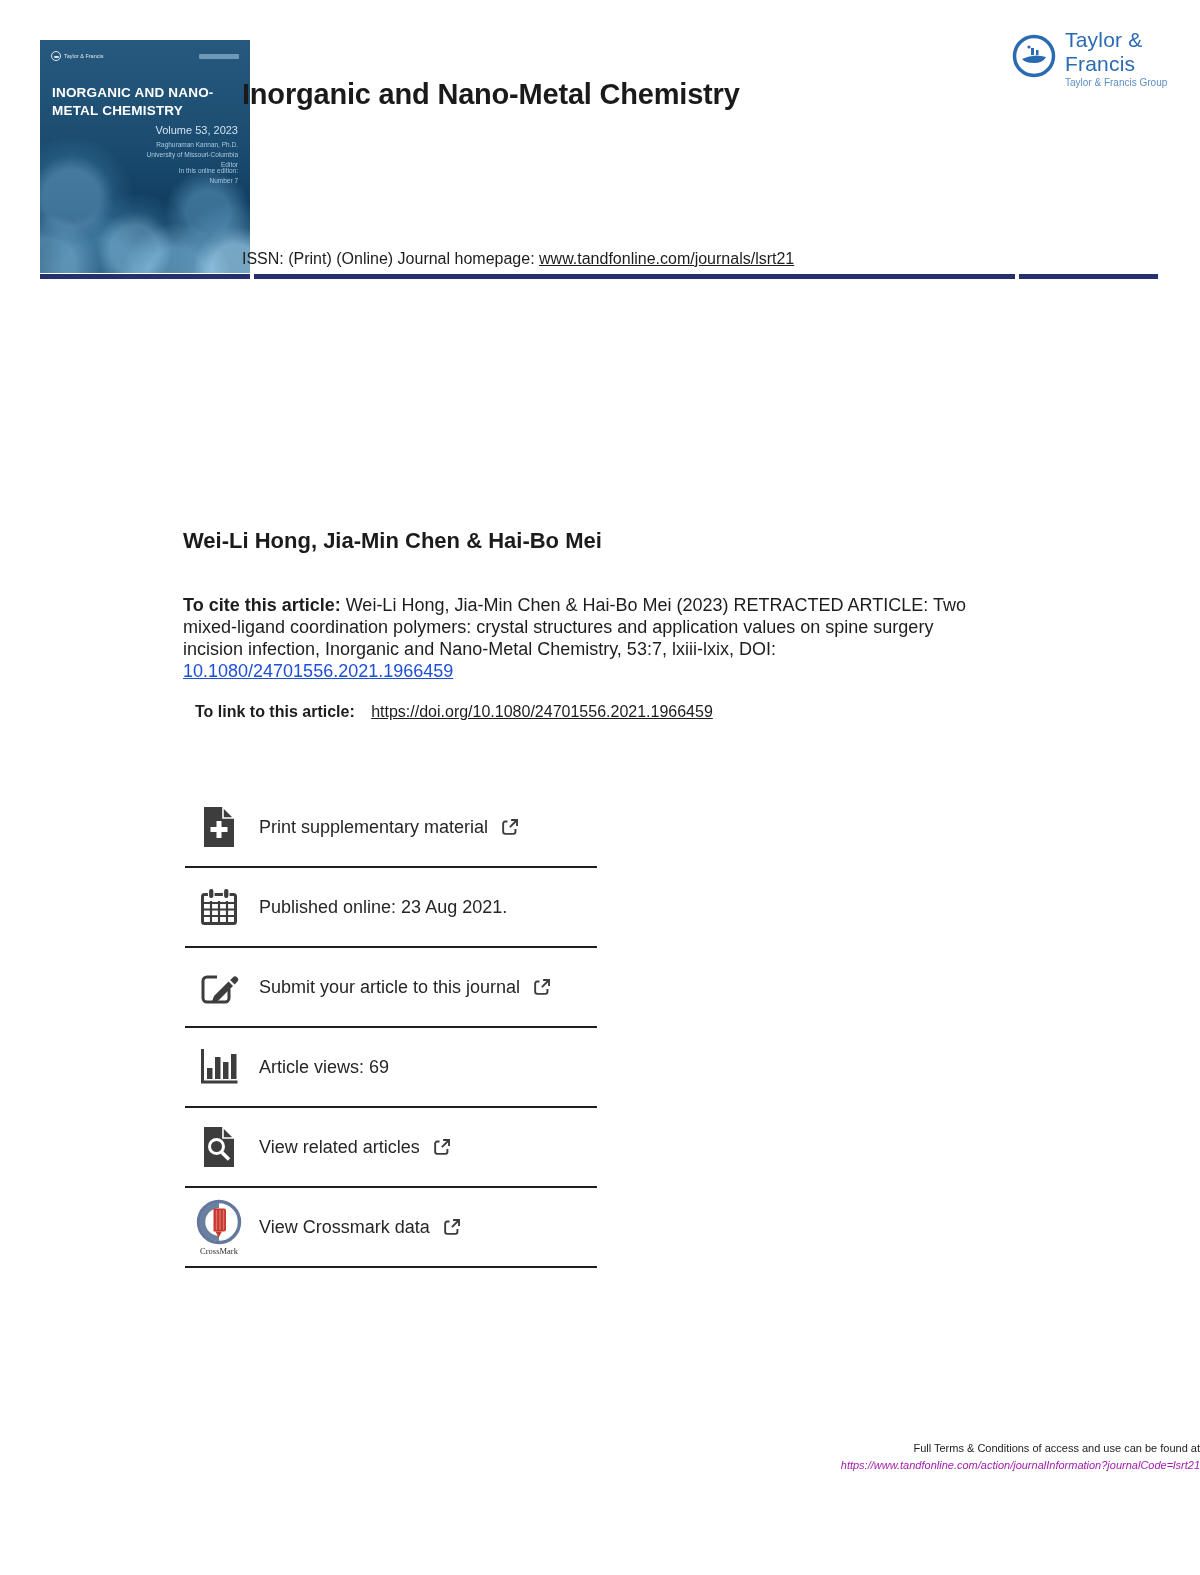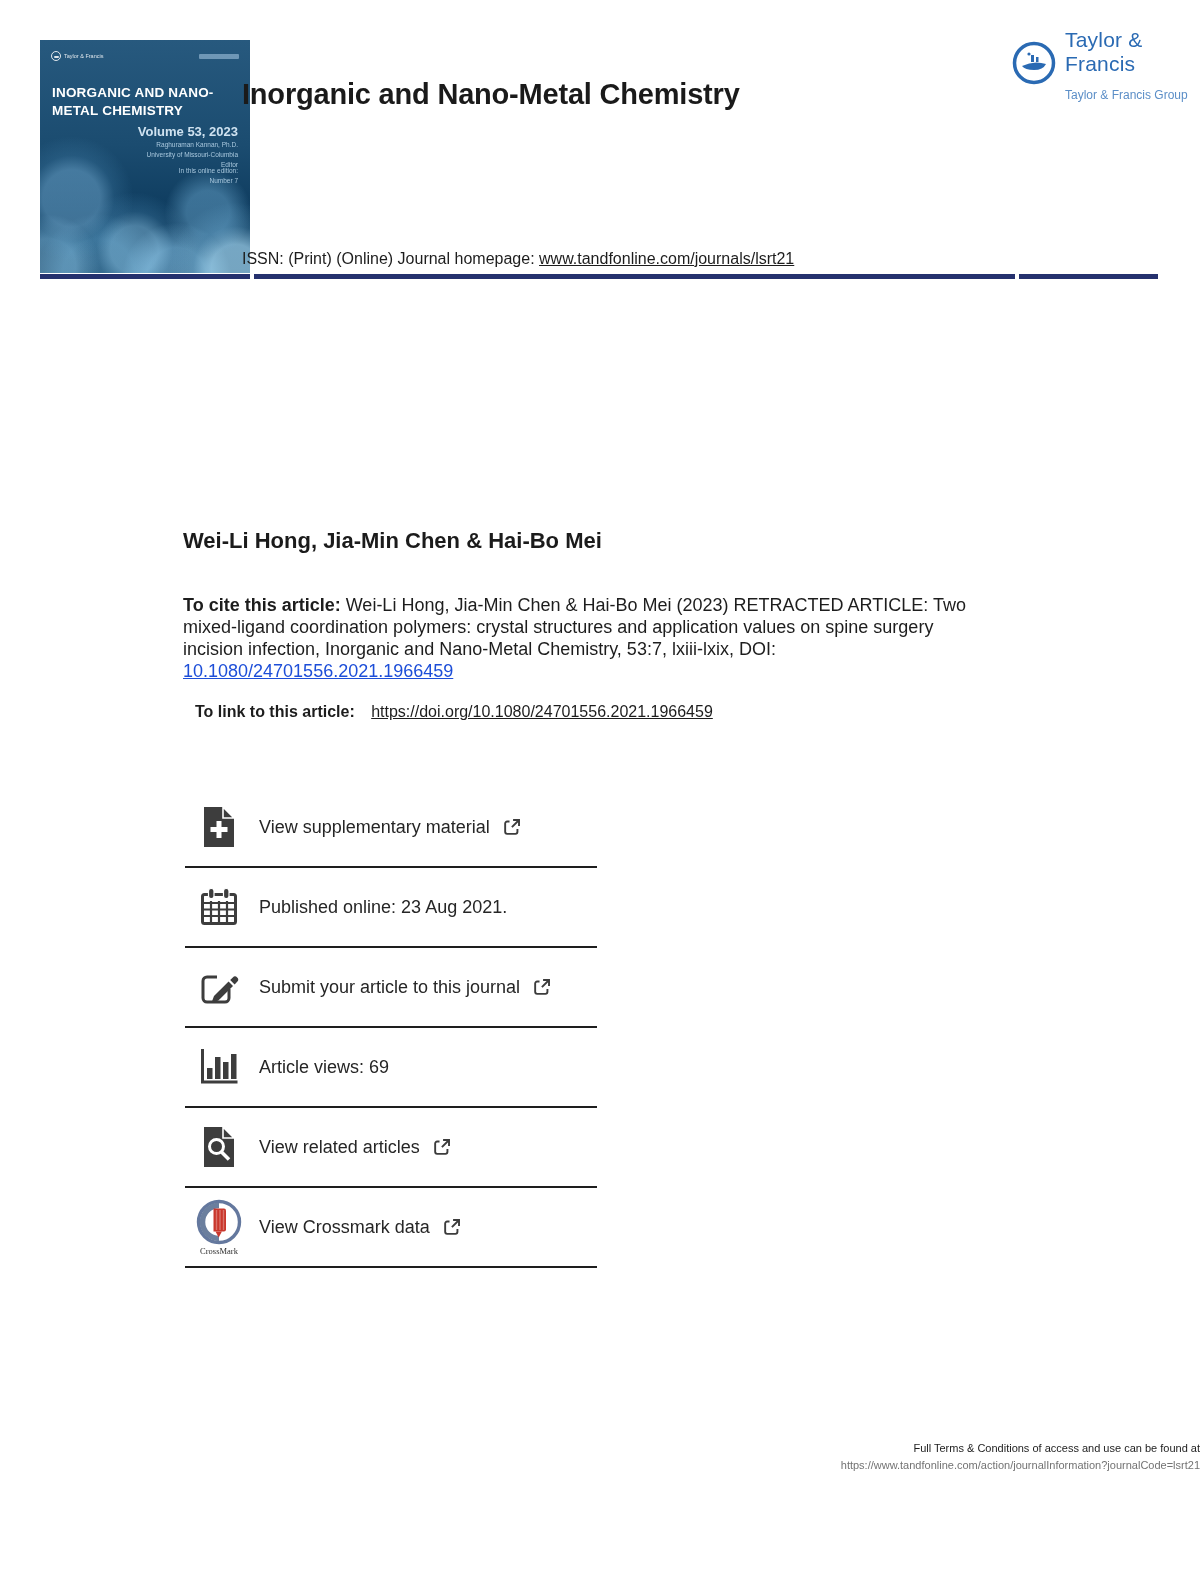--- a/index.html
+++ b/index.html
@@ -21,28 +21,28 @@
       linear-gradient(180deg, #27597e 0%, #1b4c70 45%, #0f3d60 72%, #092f4d 100%);
     color: #fff;
   }
   .cover-top { position: absolute; left: 11px; right: 11px; top: 11px; display: flex; justify-content: space-between; align-items: flex-start; }
   .cover-logo { display: flex; align-items: center; gap: 3px; }
   .cover-logo-circle { width: 10px; height: 10px; border: 1px solid rgba(255,255,255,.85); border-radius: 50%; display: inline-block; position: relative; }
   .cover-logo-circle::after { content: ""; position: absolute; left: 2px; top: 4px; width: 5px; height: 2px; background: rgba(255,255,255,.85); border-radius: 1px; }
   .cover-logo-text { font-size: 5.5px; line-height: 1.2; color: rgba(255,255,255,.85); width: 46px; }
   .cover-issn-chip { width: 40px; height: 5px; background: rgba(185,215,240,.5); border-radius: 1px; margin-top: 3px; }
   .cover-title { position: absolute; left: 12px; top: 44px; width: 165px; font-size: 13.5px; font-weight: 700; letter-spacing: .2px; line-height: 1.3; color: #ffffff; }
-  .cover-volume { position: absolute; right: 12px; top: 84px; font-size: 13px; color: #cfe2f0; text-align: center; font-weight: bold; }
+  .cover-volume { position: absolute; right: 12px; top: 84px; font-size: 11px; color: #cfe2f0; text-align: center; }
   .cover-editor { position: absolute; right: 12px; top: 100px; font-size: 6.5px; line-height: 1.55; color: #a9c8de; text-align: right; }
   .cover-edition { position: absolute; right: 12px; top: 126px; font-size: 6.5px; line-height: 1.55; color: #a9c8de; text-align: right; }
 
   
   .tf-logo { position: absolute; left: 1012px; top: 28px; display: flex; align-items: center; gap: 9px; }
   .tf-logo-text .tf-name { font-size: 21px; color: #2a6ab3; letter-spacing: .2px; }
-  .tf-logo-text .tf-group { font-size: 12px; color: #5b8ec7; margin-top: 12px; }
+  .tf-logo-text .tf-group { font-size: 10px; color: #5b8ec7; margin-top: 1px; }
 
   
   .journal-title { position: absolute; left: 242px; top: 78px; font-size: 29px; font-weight: 700; color: #1a1a1a; letter-spacing: -.2px; }
   .issn-line { position: absolute; left: 242px; top: 250px; font-size: 16px; color: #1d1d1d; }
   .issn-line a { color: #1d1d1d; text-decoration: underline; }
 
   
   .rule { position: absolute; top: 274px; height: 5px; background: #25316e; }
   .rule.seg1 { left: 40px; width: 210px; }
   .rule.seg2 { left: 254px; width: 761px; }
@@ -61,21 +61,21 @@
   
   .actions { position: absolute; left: 185px; top: 788px; width: 412px; }
   .action-row { height: 80px; border-bottom: 2px solid #1e1e1e; display: flex; align-items: center; gap: 16px; padding-left: 10px; }
   .action-icon { width: 48px; display: flex; flex-direction: column; align-items: center; justify-content: flex-start; flex: 0 0 48px; }
   .action-label { font-size: 18px; color: #262626; }
   .ext-icon { display: inline-flex; margin-left: -4px; }
   .cm-caption { font-size: 8.5px; font-family: "Liberation Serif", serif; color: #2c2c2c; margin-top: 1px; }
 
   
   .footer { position: absolute; left: 0; top: 1440px; width: 100%; text-align: right; font-size: 11px; line-height: 1.5; color: #1d1d1d; }
-  .footer a { color: #737373; text-decoration: none; }
+  .footer a { color: #a21caf; text-decoration: none; font-style: italic; }
 </style>
 </head>
 <body>
 
 <div class="page">
 
   <div class="cover">
     <div class="cover-top">
       <span class="cover-logo">
         <span class="cover-logo-circle"></span>
@@ -139,21 +139,21 @@
 
     <div class="action-row">
       <span class="action-icon">
         <svg width="38" height="42" viewBox="0 0 38 42">
           <path d="M4 1 h19 l11 11 v29 h-30 z" fill="#3d3d3d"></path>
           <path d="M23 1 l11 11 h-11 z" fill="#3d3d3d" stroke="#ffffff" stroke-width="1.6"></path>
           <rect x="16.5" y="15" width="5" height="17" fill="#ffffff"></rect>
           <rect x="10.5" y="21" width="17" height="5" fill="#ffffff"></rect>
         </svg>
       </span>
-      <span class="action-label">View supplementary material</span>
+      <span class="action-label">Print supplementary material</span>
       <span class="ext-icon">
         <svg width="19" height="19" viewBox="0 0 24 24" fill="none" stroke="#3c3c3c" stroke-width="2.4">
           <path d="M9.5 4.5 H6.5 a2.5 2.5 0 0 0 -2.5 2.5 v10.5 a2.5 2.5 0 0 0 2.5 2.5 h10.5 a2.5 2.5 0 0 0 2.5 -2.5 v-3.5"></path>
           <path d="M12.5 11.5 L21.5 2.5 M14 2.5 H21.5 V10"></path>
         </svg>
       </span>
     </div>
 
     <div class="action-row">
       <span class="action-icon">

